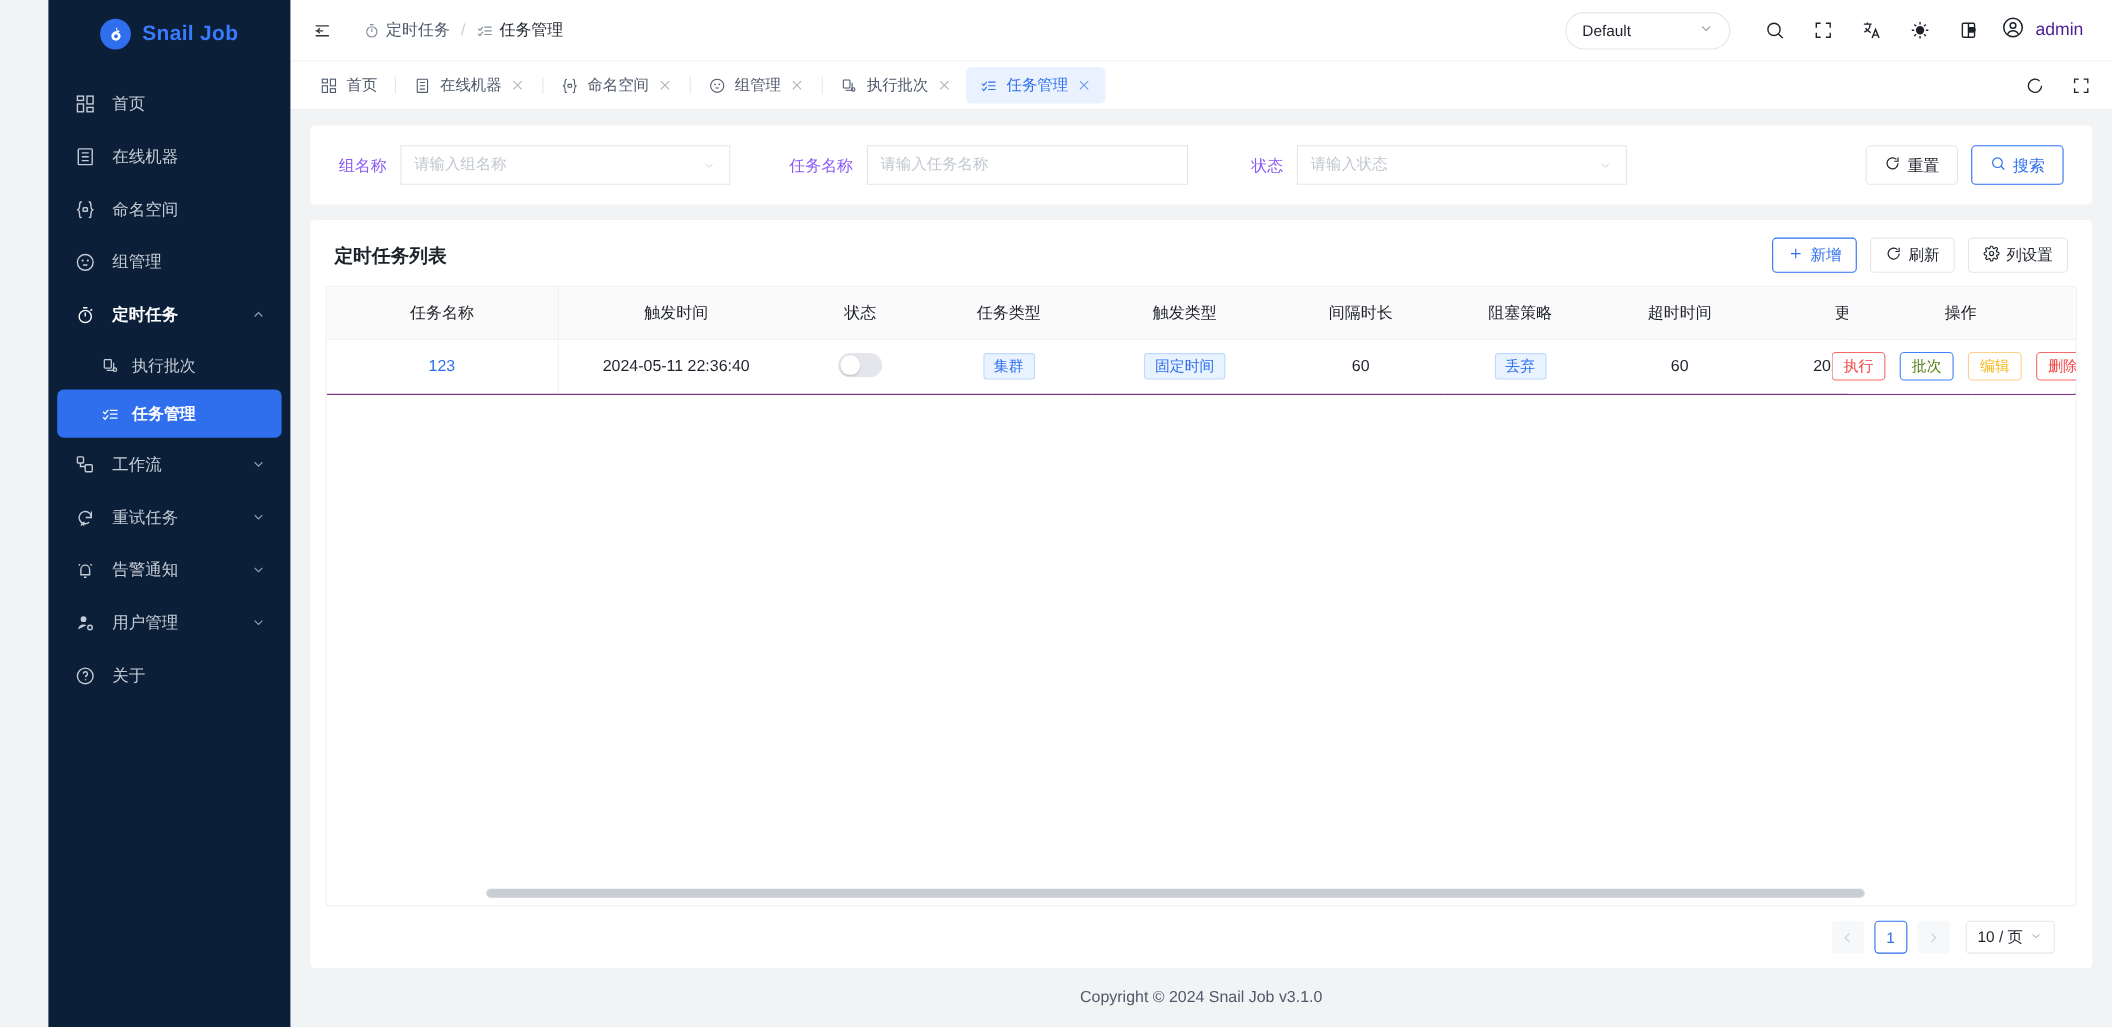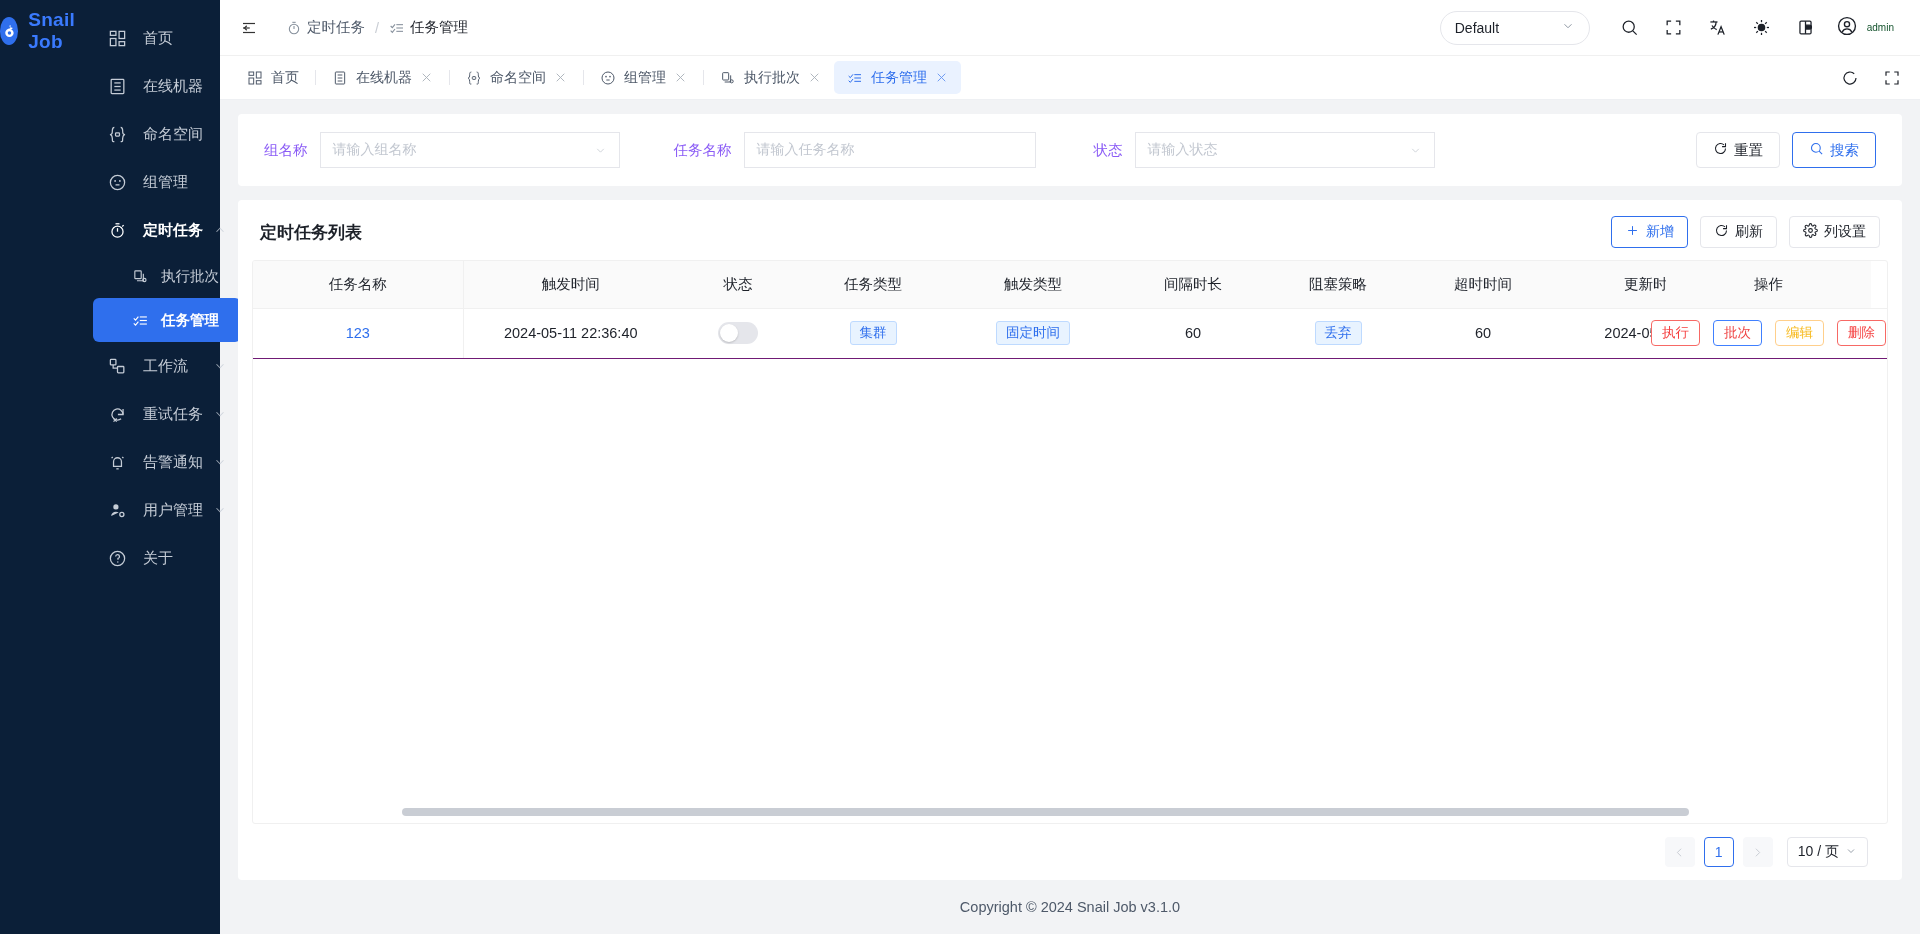--- a/index.html
+++ b/index.html
@@ -9,22 +9,23 @@
     background: #f2f3f5;
     overflow: hidden;
   }
   body { display: flex; }
 
   
   .sidebar {
     width: 220px; height: 934px;
     background: #0b1f38;
     flex: 0 0 220px;
-    display: flex; flex-direction: row;
+    display: flex; flex-direction: column;
     position: relative;
+    margin-left: 44px;
   }
   .brand {
     height: 56px;
     display: flex; align-items: center; justify-content: center;
     gap: 10px;
     padding-top: 6px;
   }
   .brand-logo {
     width: 28px; height: 28px; border-radius: 50%;
     background: #2f6fed;
@@ -104,21 +105,21 @@
     display: flex; align-items: center; padding: 0 14px;
     font-size: 14px; color: #1d2129; background: #fff; cursor: pointer;
     margin-right: 16px;
   }
   .theme-select .cv { margin-left: auto; }
   .theme-select .cv svg { width: 14px; height: 14px; stroke: #86909c; fill: none; stroke-width: 1.6; }
   .tb-icon { width: 40px; height: 40px; display: flex; align-items: center; justify-content: center; cursor: pointer; border-radius: 6px; }
   .tb-icon svg { width: 19px; height: 19px; stroke: #1d2129; fill: none; stroke-width: 1.6; }
   .user-chip { display: flex; align-items: center; gap: 9px; padding: 0 8px 0 6px; cursor:pointer; height:40px; }
   .user-chip svg { width: 22px; height: 22px; stroke: #1d2129; fill: none; stroke-width: 1.5; }
-  .user-chip .uname { font-size: 10px; color: #14532d; }
+  .user-chip .uname { font-size: 16px; color: #4c1d95; }
 
   
   .tabbar {
     height: 44px; background: #fff; flex: 0 0 44px;
     display: flex; align-items: center; padding: 0 8px 0 14px;
     border-bottom: 1px solid #eef0f3;
   }
   .tabs { display: flex; align-items: center; height: 100%; flex: 1; min-width: 0; overflow: hidden; }
   .tab {
     display: flex; align-items: center; gap: 8px;
@@ -226,31 +227,31 @@
   }
   .switch .knob { width: 18px; height: 18px; border-radius: 50%; background: #fff; box-shadow: 0 1px 2px rgba(0,0,0,.18); }
 
   .tag {
     display: inline-flex; align-items: center; justify-content: center;
     height: 24px; padding: 0 9px; border-radius: 3px; font-size: 13.5px;
     background: #e8f3ff; color: #2f6fed; border: 1px solid #bedaff;
   }
 
   .op-cell {
-    position: sticky; right: 16px; background: #fff;
+    position: sticky; right: 2px; background: #fff;
     box-shadow: -6px 0 6px -4px rgba(0,0,0,.12);
   }
   th.op-cell { background: #fafafa; }
   .op-btns { display: flex; gap: 13px; justify-content: center; align-items: center; }
   .mini-btn {
     height: 26px; padding: 0 10px; border-radius: 4px; font-size: 13.5px;
     display: inline-flex; align-items: center; cursor: pointer; background: #fff;
   }
   .mini-btn.red { border: 1px solid #f76965; color: #f53f3f; }
-  .mini-btn.blue { border: 1px solid #4080ff; color: #ef4444; }
+  .mini-btn.blue { border: 1px solid #4080ff; color: #4d7c0f; }
   .mini-btn.yellow { border: 1px solid #ffcf8b; color: #f7ba1e; }
 
   .hscroll-track {
     position: absolute; left: 0; right: 0; bottom: 6px; height: 10px;
     display: flex; align-items: center; padding: 0 2px;
   }
   .hscroll-thumb { height: 8px; background: #c9cdd4; border-radius: 4px; width: 79%; margin-left: 9%; }
 
   .pagination {
     height: 56px; display: flex; align-items: center; justify-content: flex-end;

